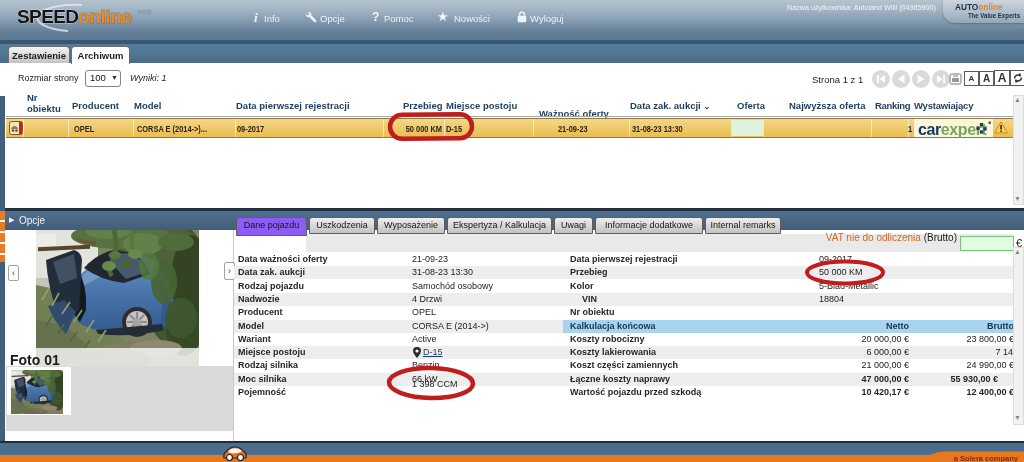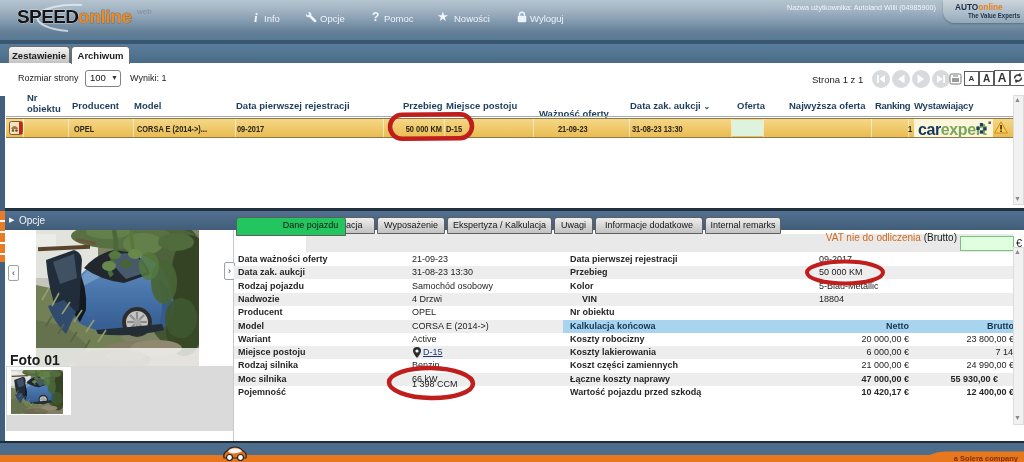--- a/index.html
+++ b/index.html
@@ -44,21 +44,21 @@
 
 .sbar{width:9px;background:#f1f1f1;border:1px solid #dcdcdc;}
 .sarr{position:absolute;left:1px;width:7px;height:7px;font-size:7px;line-height:7px;color:#8a8a8a;text-align:center;}
 
 #obar1{left:0;top:208px;width:1024px;height:3px;background:#22303e;}
 #obar2{left:0;top:211px;width:1024px;height:19px;background:linear-gradient(180deg,#527091 0%,#46637f 70%,#415d79 100%);}
 #obar2 span{position:absolute;left:19px;top:4px;font-size:10px;color:#f0f4f8;}
 #obar2 b{position:absolute;left:9px;top:5px;font-size:7px;color:#fff;font-weight:400;}
 
 .dtab{top:217px;height:15px;border:1px solid #5f5f5f;border-radius:3px 3px 0 0;background:linear-gradient(180deg,#eeeeee,#c2c2c2);font-size:9px;color:#161616;text-align:center;line-height:15px;white-space:nowrap;}
-#dt1{left:236px;width:69px;background:#22c55e;height:17px;z-index:4;padding-left:39px;}
+#dt1{left:236px;width:69px;background:#8b5cf6;height:17px;z-index:4;}
 
 #lstrip{left:0;top:96px;width:5px;height:347px;background:#42607e;}
 #lstripo{left:0;top:211px;width:5px;height:51px;background:repeating-linear-gradient(180deg,#e87c26 0,#e87c26 9px,#fff 9px,#fff 11px);}
 
 #lpane{left:6px;top:230px;width:227px;height:211px;background:#fff;}
 #pdivider{left:233px;top:230px;width:1px;height:211px;background:#c2c9cf;}
 #caption{left:6px;top:348px;width:193px;height:18px;background:rgba(255,255,255,.78);}
 #foto{left:10px;top:352px;font-size:14px;font-weight:700;color:#1b1b1b;}
 #thumbs{left:6px;top:366px;width:227px;height:65px;background:#dadada;}
 #thumbcell{left:7px;top:367px;width:64px;height:48px;background:#fff;}
@@ -118,21 +118,21 @@
     </div>
 
 <div class="abs tab0" id="tabZ">Zestawienie</div>
 <div class="abs tab0" id="tabA">Archiwum</div>
 
 <div class="abs c11" style="left:18px;top:73px;">Rozmiar strony</div>
 <div class="abs" id="selbox">
       <span>100</span>
       <i>▼</i>
     </div>
-<div class="abs c11" style="left:130px;top:73px;">Wyniki: 1</div>
+<div class="abs c11" style="left:130px;top:73px;font-style:italic;">Wyniki: 1</div>
 <div class="abs c11" style="left:812px;top:74px;font-size:9.5px;">Strona 1 z 1</div>
 <div class="abs pgc" style="left:872px;">
       <svg width="18" height="18">
         <rect x="5" y="5" width="1.8" height="8" fill="#fff"></rect>
         <path d="M13,5 L7.5,9 L13,13 Z" fill="#fff"></path>
       </svg>
     </div>
 <div class="abs pgc" style="left:892px;">
       <svg width="18" height="18">
         <path d="M12.5,4.5 L6,9 L12.5,13.5 Z" fill="#fff"></path>
@@ -229,21 +229,21 @@
 <div class="abs sarr" style="left:1014px;top:96px;">▲</div>
 <div class="abs sarr" style="left:1014px;top:195px;">▼</div>
 
 <div class="abs" id="obar1"></div>
 <div class="abs" id="obar2">
       <b>▶</b>
       <span>Opcje</span>
     </div>
 
 <div class="abs dtab" id="dt1">Dane pojazdu</div>
-<div class="abs dtab" style="left:309px;width:64px;">Kalkulacja</div>
+<div class="abs dtab" style="left:309px;width:64px;">Uszkodzenia</div>
 <div class="abs dtab" style="left:377px;width:66px;">Wyposażenie</div>
 <div class="abs dtab" style="left:447px;width:103px;">Ekspertyza / Kalkulacja</div>
 <div class="abs dtab" style="left:554px;width:37px;">Uwagi</div>
 <div class="abs dtab" style="left:595px;width:106px;">Informacje dodatkowe</div>
 <div class="abs dtab" style="left:705px;width:74px;">Internal remarks</div>
 
 <div class="abs" id="lstrip"></div>
 <div class="abs" id="lstripo"></div>
 
 <div class="abs" id="lpane"></div>

